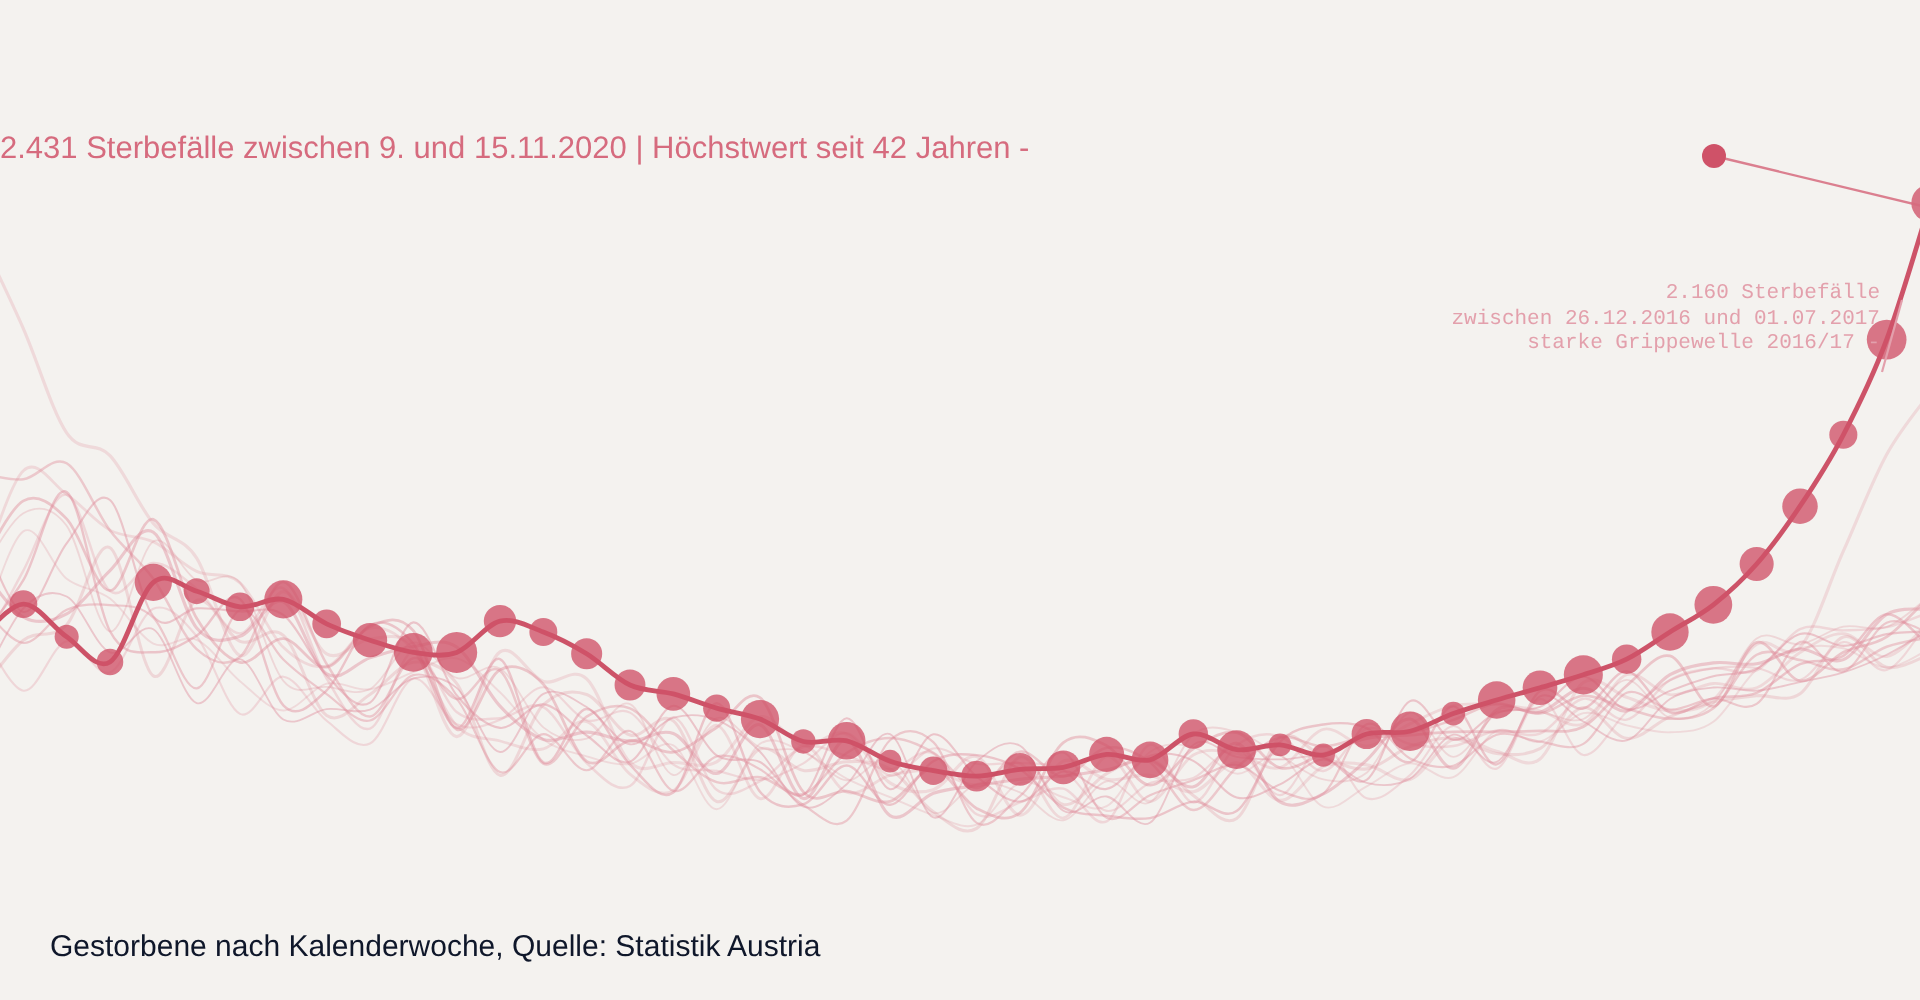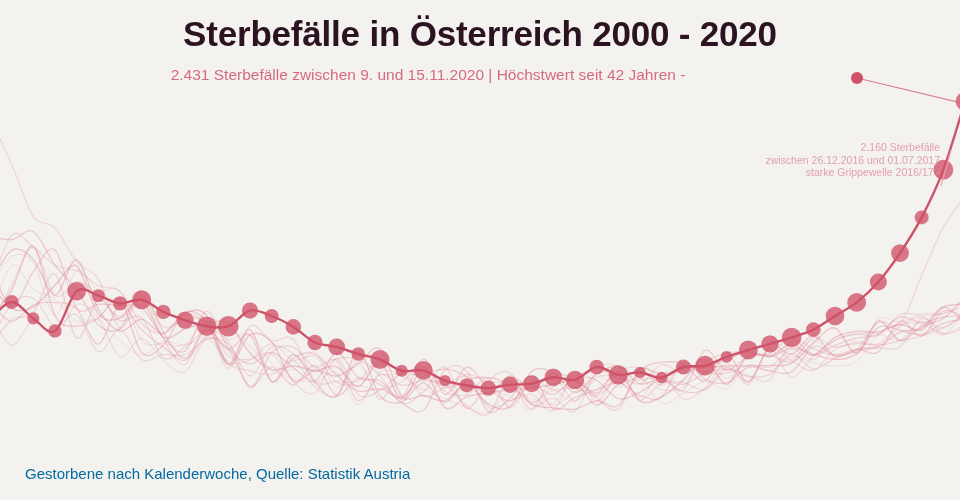--- a/index.html
+++ b/index.html
@@ -39,21 +39,21 @@
     font-weight: 700;
     letter-spacing: -0.2px;
     color: #2b1322;
     white-space: nowrap;
   }
   .subtitle {
     position: absolute;
     left: 0;
     top: 66px;
     width: 856px;
-    text-align: center;
+    text-align: left;
     font-size: 15.5px;
     color: #d66b7e;
     white-space: nowrap;
   }
   .anno-left {
     position: absolute;
     left: 26px;
     top: 96px;
     font-size: 11px;
     color: #e6a2ad;
@@ -62,27 +62,27 @@
   .anno-right {
     position: absolute;
     left: 700px;
     top: 141px;
     width: 240px;
     text-align: right;
     font-size: 10.5px;
     line-height: 12.6px;
     color: #e3a0ac;
   }
-  .anno-right .ln { display: block; }
+  .anno-right .ln { display: block; font-family: Liberation Mono, monospace; }
   .caption {
     position: absolute;
     left: 25px;
     top: 465px;
     font-size: 15px;
-    color: #0369a1;
+    color: #0f172a;
     white-space: nowrap;
   }
 </style>
 </head>
 <body>
 
 <div id="viz">
 
   <svg class="chart-svg" id="chart-svg" viewBox="0 0 960 500" preserveAspectRatio="none">
       <g>
@@ -150,21 +150,20 @@
           <circle cx="921.67" cy="217.40" r="7.02" fill="#cf5268" opacity="0.78"></circle>
           <circle cx="943.33" cy="169.80" r="9.93" fill="#cf5268" opacity="0.78"></circle>
           <circle cx="965.00" cy="101.46" r="9.34" fill="#cf5268" opacity="0.78"></circle>
         </g>
       </g>
       <path d="M963,103.45999999999998 L857,78" stroke="#d66b7e" stroke-width="1.2" fill="none" opacity="0.85"></path>
       <circle cx="857" cy="78" r="6" fill="#cf5268"></circle>
       <path d="M941,186 L951,150" stroke="#e3a0ac" stroke-width="1.1" fill="none"></path>
     </svg>
 
-  <div class="title">Sterbefälle in Österreich 2000 - 2020</div>
 
   <div class="subtitle">2.431 Sterbefälle zwischen 9. und 15.11.2020 | Höchstwert seit 42 Jahren -</div>
 
 
   <div class="anno-right">
     <span class="ln">2.160 Sterbefälle</span>
     <span class="ln">zwischen 26.12.2016 und 01.07.2017</span>
     <span class="ln">starke Grippewelle 2016/17 -</span>
   </div>
 

